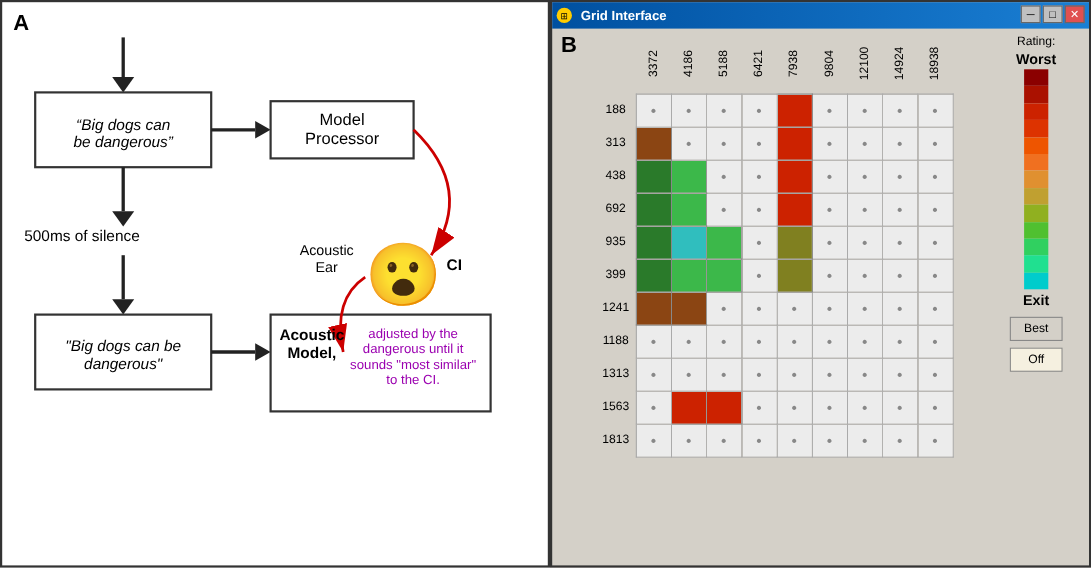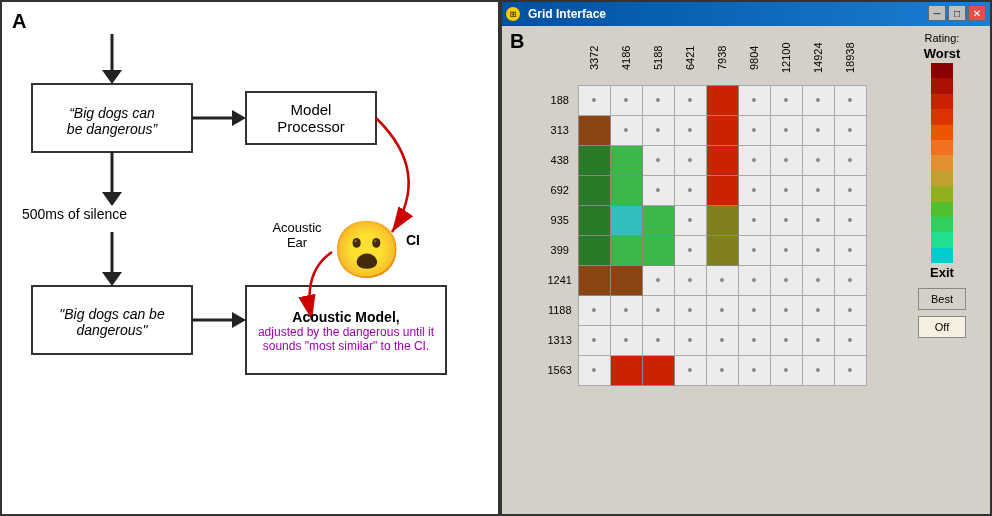--- a/index.html
+++ b/index.html
@@ -227,21 +227,21 @@
   </div>
 
   <div style="position:absolute;top:204px;left:20px;font-size:14px;text-align:right;">
     <span>500ms of silence</span>
   </div>
 
   <div style="position:absolute;top:292px;left:34px;width:152px;height:56px;display:flex;align-items:center;justify-content:center;text-align:center;font-size:14px;font-style:italic;">
     <span>"Big dogs can be dangerous"</span>
   </div>
 
-  <div style="position:absolute;top:290px;left:248px;width:192px;height:78px;display:flex;flex-direction:column;justify-content:center;text-align:center;font-size:13px;padding:4px;">
+  <div style="position:absolute;top:290px;left:248px;width:192px;height:78px;display:flex;flex-direction:row;justify-content:center;text-align:center;font-size:13px;padding:4px;">
     <span style="font-weight:bold;font-size:14px;">Acoustic Model,</span>
     <span style="color:#9b00b0;font-size:12px;">adjusted by the dangerous until it sounds "most similar" to the CI.</span>
   </div>
 
   <div style="position:absolute;top:220px;left:330px;font-size:56px;line-height:1;">😮</div>
 
   <div style="position:absolute;top:218px;left:260px;font-size:13px;text-align:center;width:70px;">Acoustic<br>Ear</div>
 
   <div style="position:absolute;top:230px;left:404px;font-size:14px;font-weight:bold;">CI</div>
 
@@ -384,20 +384,32 @@
             <td style="background: rgb(236, 236, 236); border: 1px solid rgb(170, 170, 170);"><span style="color: rgb(136, 136, 136); font-size: 14px;">•</span></td>
             <td style="background: rgb(236, 236, 236); border: 1px solid rgb(170, 170, 170);"><span style="color: rgb(136, 136, 136); font-size: 14px;">•</span></td>
             <td style="background: rgb(236, 236, 236); border: 1px solid rgb(170, 170, 170);"><span style="color: rgb(136, 136, 136); font-size: 14px;">•</span></td>
             <td style="background: rgb(236, 236, 236); border: 1px solid rgb(170, 170, 170);"><span style="color: rgb(136, 136, 136); font-size: 14px;">•</span></td>
           </tr>
           <tr>
             <td class="row-label">1563</td>
             <td style="background: rgb(236, 236, 236); border: 1px solid rgb(170, 170, 170);"><span style="color: rgb(136, 136, 136); font-size: 14px;">•</span></td>
             <td style="background: rgb(204, 34, 0); border: 1px solid rgb(136, 136, 136);"></td>
             <td style="background: rgb(204, 34, 0); border: 1px solid rgb(136, 136, 136);"></td>
+            <td style="background: rgb(236, 236, 236); border: 1px solid rgb(170, 170, 170);"><span style="color: rgb(136, 136, 136); font-size: 14px;">•</span></td>
+            <td style="background: rgb(236, 236, 236); border: 1px solid rgb(170, 170, 170);"><span style="color: rgb(136, 136, 136); font-size: 14px;">•</span></td>
+            <td style="background: rgb(236, 236, 236); border: 1px solid rgb(170, 170, 170);"><span style="color: rgb(136, 136, 136); font-size: 14px;">•</span></td>
+            <td style="background: rgb(236, 236, 236); border: 1px solid rgb(170, 170, 170);"><span style="color: rgb(136, 136, 136); font-size: 14px;">•</span></td>
+            <td style="background: rgb(236, 236, 236); border: 1px solid rgb(170, 170, 170);"><span style="color: rgb(136, 136, 136); font-size: 14px;">•</span></td>
+            <td style="background: rgb(236, 236, 236); border: 1px solid rgb(170, 170, 170);"><span style="color: rgb(136, 136, 136); font-size: 14px;">•</span></td>
+          </tr>
+          <tr>
+            <td class="row-label">1813</td>
+            <td style="background: rgb(236, 236, 236); border: 1px solid rgb(170, 170, 170);"><span style="color: rgb(136, 136, 136); font-size: 14px;">•</span></td>
+            <td style="background: rgb(236, 236, 236); border: 1px solid rgb(170, 170, 170);"><span style="color: rgb(136, 136, 136); font-size: 14px;">•</span></td>
+            <td style="background: rgb(236, 236, 236); border: 1px solid rgb(170, 170, 170);"><span style="color: rgb(136, 136, 136); font-size: 14px;">•</span></td>
             <td style="background: rgb(236, 236, 236); border: 1px solid rgb(170, 170, 170);"><span style="color: rgb(136, 136, 136); font-size: 14px;">•</span></td>
             <td style="background: rgb(236, 236, 236); border: 1px solid rgb(170, 170, 170);"><span style="color: rgb(136, 136, 136); font-size: 14px;">•</span></td>
             <td style="background: rgb(236, 236, 236); border: 1px solid rgb(170, 170, 170);"><span style="color: rgb(136, 136, 136); font-size: 14px;">•</span></td>
             <td style="background: rgb(236, 236, 236); border: 1px solid rgb(170, 170, 170);"><span style="color: rgb(136, 136, 136); font-size: 14px;">•</span></td>
             <td style="background: rgb(236, 236, 236); border: 1px solid rgb(170, 170, 170);"><span style="color: rgb(136, 136, 136); font-size: 14px;">•</span></td>
             <td style="background: rgb(236, 236, 236); border: 1px solid rgb(170, 170, 170);"><span style="color: rgb(136, 136, 136); font-size: 14px;">•</span></td>
           </tr>
         </tbody>
     </table>
   </div>

